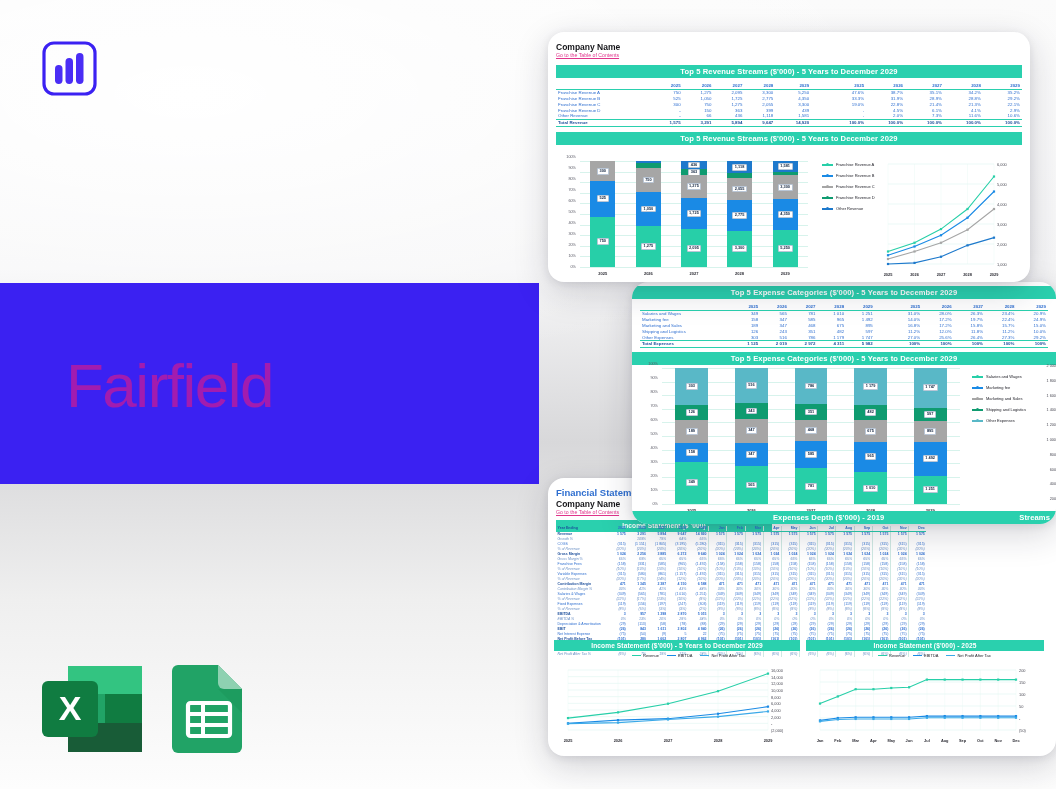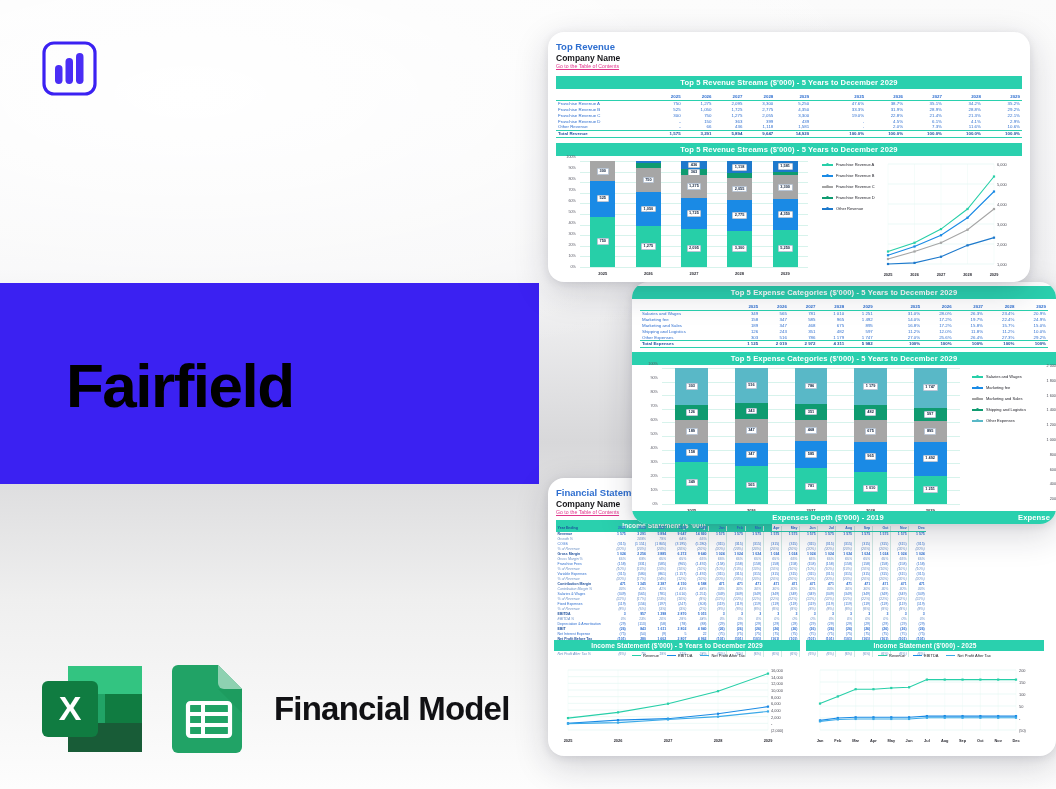--- a/index.html
+++ b/index.html
@@ -17,21 +17,21 @@
 
   
   .logo-wrap{position:absolute;left:40px;top:40px;display:flex;align-items:center;gap:16px;}
   .logo-mark{width:58px;height:58px;position:relative;}
   .logo-mark svg{display:block;}
   .logo-text{font-size:30px;font-weight:700;letter-spacing:-0.6px;color:#111114;white-space:nowrap;}
   .logo-text .thin{font-weight:400;color:#16161a;}
   .logo-text .dot{color:#3b21f2;font-weight:700;}
 
   .banner{position:absolute;left:0;top:283px;width:539px;height:201px;background:#3b21f2;}
-  .banner-title{position:absolute;left:66px;top:355px;color:#000000;font-size:62px;font-weight:700;letter-spacing:-1.5px;line-height:1;}
+  .banner-title{position:absolute;left:66px;top:355px;color:#a21caf;font-size:62px;font-weight:400;letter-spacing:-1.5px;line-height:1;}
 
   .footer-row{position:absolute;left:40px;top:663px;display:flex;align-items:center;gap:26px;}
   .xls-icon{width:104px;height:90px;position:relative;}
   .gs-icon{width:78px;height:92px;position:relative;}
   .footer-label{font-size:33px;font-weight:700;color:#111114;letter-spacing:-0.8px;}
 
   
   .card{position:absolute;background:#fff;border-radius:16px;
         box-shadow:0 10px 34px rgba(30,30,50,.18), 0 2px 8px rgba(30,30,50,.10);
         overflow:hidden;}
@@ -135,21 +135,20 @@
     <svg width="78" height="92" viewBox="0 0 78 92">
       <path d="M8 2 H48 L72 26 V84 A6 6 0 0 1 66 90 H8 A6 6 0 0 1 2 84 V8 A6 6 0 0 1 8 2 Z" fill="#21a366"></path>
       <path d="M48 2 L72 26 H54 A6 6 0 0 1 48 20 Z" fill="#8ed1b1"></path>
       <path d="M48 26 L72 50 V26 Z" fill="#188f53" opacity="0.35"></path>
       <rect x="18" y="40" width="42" height="33" rx="2.5" fill="none" stroke="#ffffff" stroke-width="4.2"></rect>
       <line x1="18" y1="51" x2="60" y2="51" stroke="#ffffff" stroke-width="4"></line>
       <line x1="18" y1="62" x2="60" y2="62" stroke="#ffffff" stroke-width="4"></line>
       <line x1="33" y1="40" x2="33" y2="73" stroke="#ffffff" stroke-width="4"></line>
     </svg>
   </div>
-  <div class="footer-label">Financial Model</div>
 </div>
 
 <div class="card" id="card-financials">
   <div class="sheet">
     <div class="sh-title">Financial Statements Summary</div>
     <div class="sh-sub">Company Name</div>
     <div class="sh-link">Go to the Table of Contents</div>
 
     <div class="band sm" style="margin-top:4px;width:216px;">Income Statement ($ '000)</div>
 
@@ -1128,29 +1127,28 @@
         <div style="position:absolute;top:50%;right:0;transform:translateY(-50%);font-size:3.8px;color:#4a4a55;white-space:nowrap">1 000</div>
         <div style="position:absolute;top:40%;right:0;transform:translateY(-50%);font-size:3.8px;color:#4a4a55;white-space:nowrap">1 200</div>
         <div style="position:absolute;top:30%;right:0;transform:translateY(-50%);font-size:3.8px;color:#4a4a55;white-space:nowrap">1 400</div>
         <div style="position:absolute;top:20%;right:0;transform:translateY(-50%);font-size:3.8px;color:#4a4a55;white-space:nowrap">1 600</div>
         <div style="position:absolute;top:10%;right:0;transform:translateY(-50%);font-size:3.8px;color:#4a4a55;white-space:nowrap">1 800</div>
         <div style="position:absolute;top:0%;right:0;transform:translateY(-50%);font-size:3.8px;color:#4a4a55;white-space:nowrap">2 000</div>
       </div>
 
     <div class="band" style="position:absolute;left:0;right:0;bottom:0;display:flex;justify-content:space-between;padding:2px 6px;box-sizing:border-box;">
       <span style="flex:1;text-align:center;">Expenses Depth ($'000) - 2019</span>
-      <span>Expense</span>
+      <span>Streams</span>
     </div>
   </div>
 </div>
 
 <div class="card" id="card-revenue">
   <div class="sheet" style="padding:0;">
     <div style="padding:10px 0 0 8px;">
-      <div class="sh-title">Top Revenue</div>
       <div class="sh-sub">Company Name</div>
       <div class="sh-link">Go to the Table of Contents</div>
     </div>
 
     <div class="band" style="margin:6px 8px 0 8px;">Top 5 Revenue Streams ($'000) - 5 Years to December 2029</div>
 
     <div style="padding:5px 8px 0 8px;">
       <table class="grid" id="rev-table">
           <tbody>
             <tr class="hdr">

